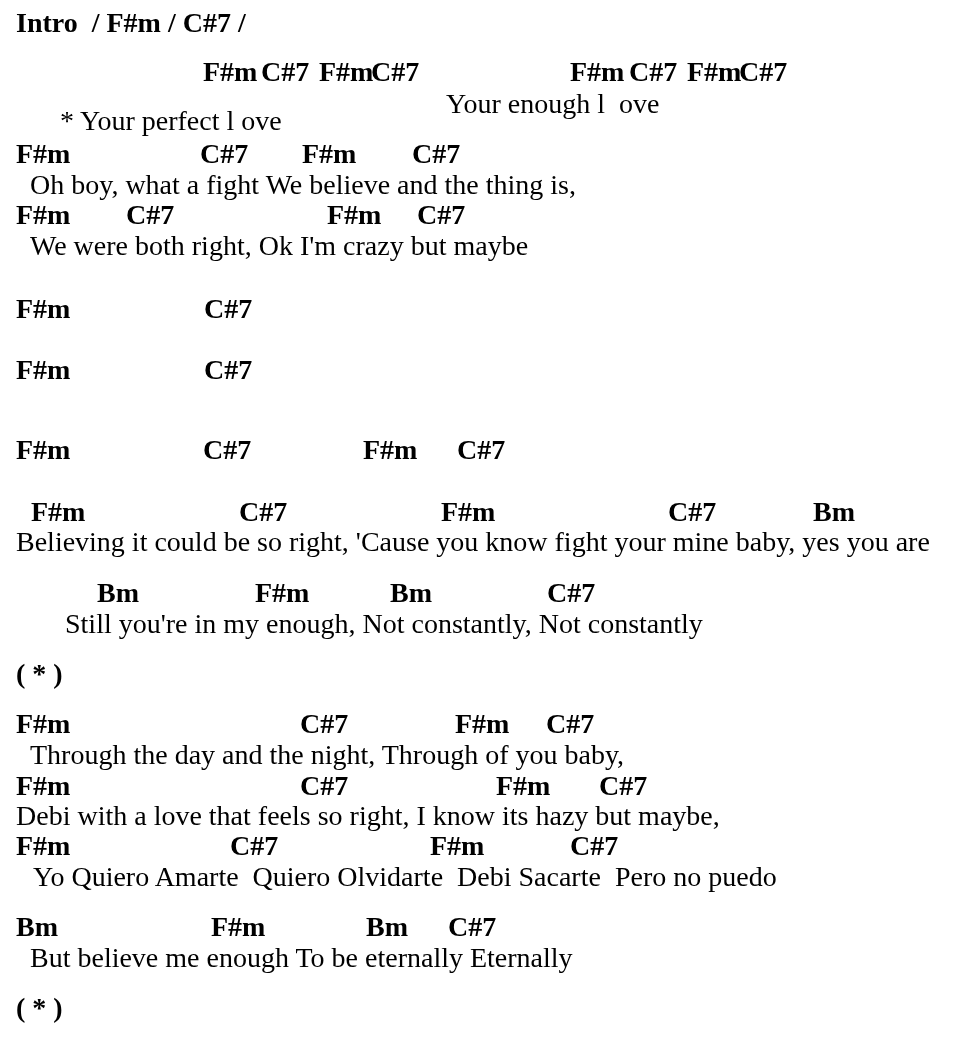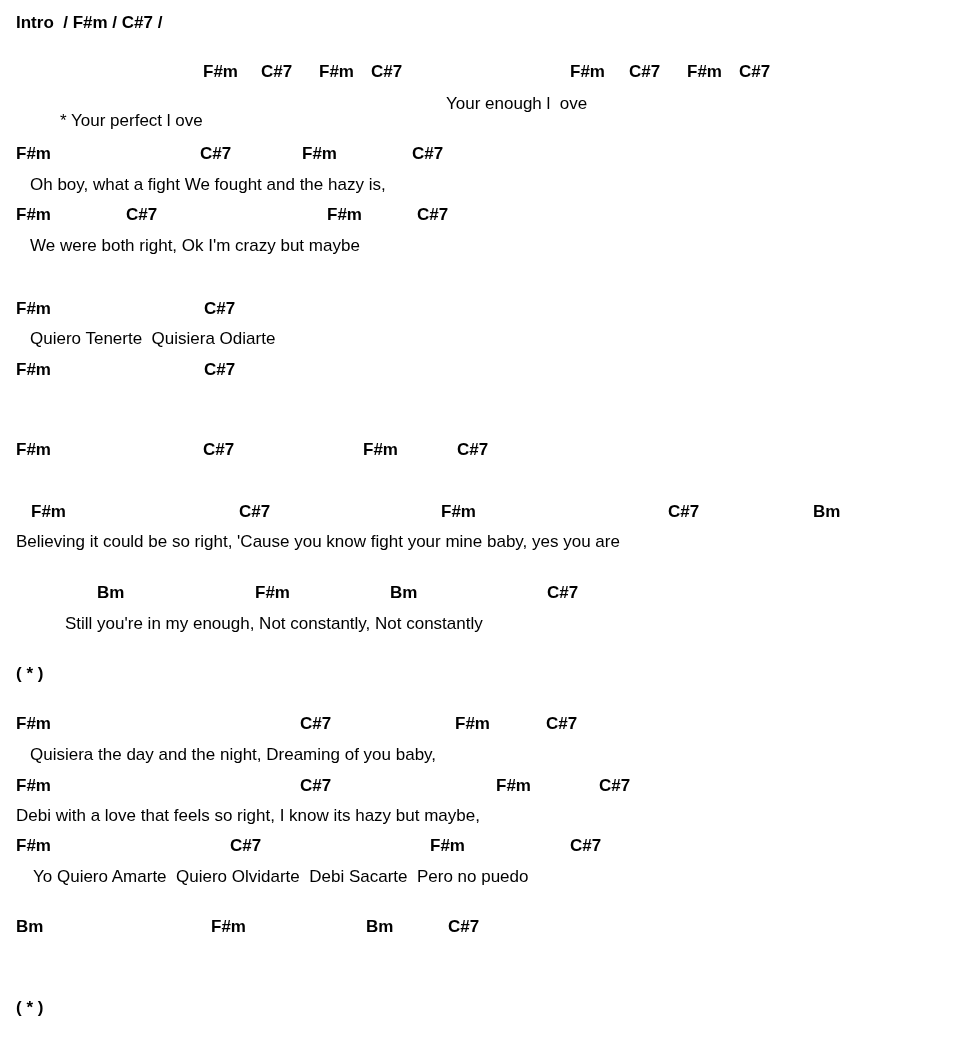--- a/index.html
+++ b/index.html
@@ -5,22 +5,22 @@
   html, body {
     margin: 0;
     padding: 0;
     background: #ffffff;
   }
   #page {
     position: relative;
     width: 960px;
     height: 1047px;
     background: #ffffff;
-    font-family: Liberation Sans, sans-serif;
-    font-size: 17px;
+    font-family: Liberation Serif, serif;
+    font-size: 28px;
     color: #000000;
     overflow: hidden;
   }
   .row {
     position: absolute;
     left: 0;
     width: 100%;
     height: 26px;
     line-height: 26px;
   }
@@ -59,37 +59,34 @@
       <span class="tok" style="left: 60px; margin-top: 17px;">* Your perfect l ove</span>
       <span class="tok" style="left: 446px;">Your enough l  ove</span>
     </div>
     <div class="row chords" style="top: 141px;">
       <span class="tok" style="left: 16px;">F#m</span>
       <span class="tok" style="left: 200px;">C#7</span>
       <span class="tok" style="left: 302px;">F#m</span>
       <span class="tok" style="left: 412px;">C#7</span>
     </div>
     <div class="row lyric" style="top: 172px;">
-      <span class="tok" style="left: 30px;">Oh boy, what a fight We fought and the hazy is,</span>
+      <span class="tok" style="left: 30px;">Oh boy, what a fight We believe and the thing is,</span>
     </div>
     <div class="row chords" style="top: 202px;">
       <span class="tok" style="left: 16px;">F#m</span>
       <span class="tok" style="left: 126px;">C#7</span>
       <span class="tok" style="left: 327px;">F#m</span>
       <span class="tok" style="left: 417px;">C#7</span>
     </div>
     <div class="row lyric" style="top: 233px; text-align: center;">
       <span class="tok" style="left: 30px;">We were both right, Ok I'm crazy but maybe</span>
     </div>
     <div class="row chords" style="top: 296px;">
       <span class="tok" style="left: 16px;">F#m</span>
       <span class="tok" style="left: 204px;">C#7</span>
-    </div>
-    <div class="row lyric" style="top: 326px;">
-      <span class="tok" style="left: 30px;">Quiero Tenerte  Quisiera Odiarte</span>
     </div>
     <div class="row chords" style="top: 357px;">
       <span class="tok" style="left: 16px;">F#m</span>
       <span class="tok" style="left: 204px;">C#7</span>
     </div>
     <div class="row chords" style="top: 437px;">
       <span class="tok" style="left: 16px;">F#m</span>
       <span class="tok" style="left: 203px;">C#7</span>
       <span class="tok" style="left: 363px;">F#m</span>
       <span class="tok" style="left: 457px;">C#7</span>
@@ -116,21 +113,21 @@
     <div class="row marker" style="top: 661px;">
       <span class="tok" style="left: 16px;">( * )</span>
     </div>
     <div class="row chords" style="top: 711px;">
       <span class="tok" style="left: 16px;">F#m</span>
       <span class="tok" style="left: 300px;">C#7</span>
       <span class="tok" style="left: 455px;">F#m</span>
       <span class="tok" style="left: 546px;">C#7</span>
     </div>
     <div class="row lyric" style="top: 742px;">
-      <span class="tok" style="left: 30px;">Quisiera the day and the night, Dreaming of you baby,</span>
+      <span class="tok" style="left: 30px;">Through the day and the night, Through of you baby,</span>
     </div>
     <div class="row chords" style="top: 773px;">
       <span class="tok" style="left: 16px;">F#m</span>
       <span class="tok" style="left: 300px;">C#7</span>
       <span class="tok" style="left: 496px;">F#m</span>
       <span class="tok" style="left: 599px;">C#7</span>
     </div>
     <div class="row lyric" style="top: 803px;">
       <span class="tok" style="left: 16px;">Debi with a love that feels so right, I know its hazy but maybe,</span>
     </div>
@@ -142,16 +139,19 @@
     </div>
     <div class="row lyric" style="top: 864px;">
       <span class="tok" style="left: 33px;">Yo Quiero Amarte  Quiero Olvidarte  Debi Sacarte  Pero no puedo</span>
     </div>
     <div class="row chords" style="top: 914px;">
       <span class="tok" style="left: 16px;">Bm</span>
       <span class="tok" style="left: 211px;">F#m</span>
       <span class="tok" style="left: 366px;">Bm</span>
       <span class="tok" style="left: 448px;">C#7</span>
     </div>
+    <div class="row lyric" style="top: 945px;">
+      <span class="tok" style="left: 30px;">But believe me enough To be eternally Eternally</span>
+    </div>
     <div class="row marker" style="top: 995px;">
       <span class="tok" style="left: 16px;">( * )</span>
     </div>
   </main>
 
 </body></html>

